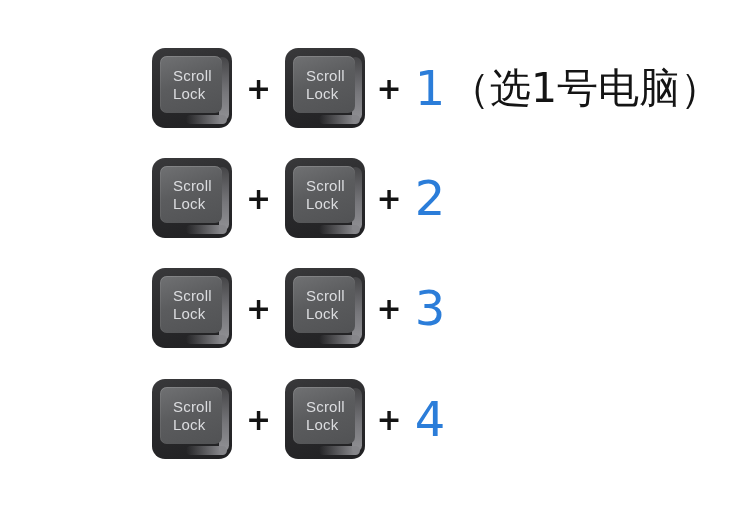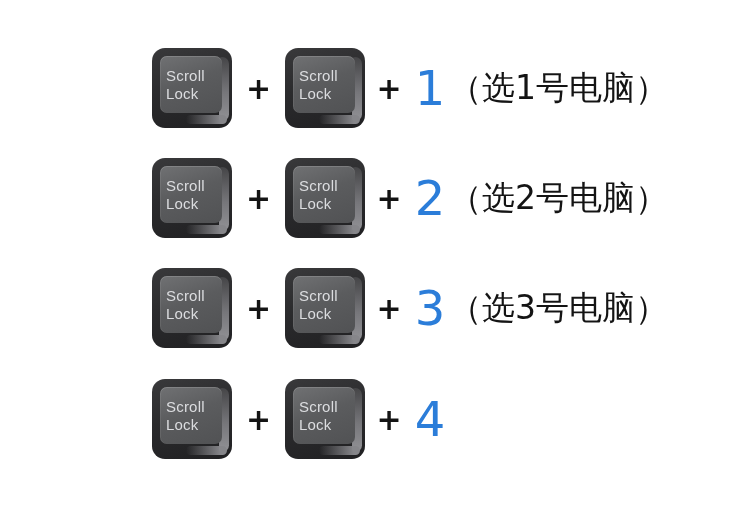--- a/index.html
+++ b/index.html
@@ -53,21 +53,21 @@
     position: absolute;
     left: 8px; top: 8px;
     width: 62px; height: 57px;
     border-radius: 7px;
     background: linear-gradient(160deg, #707173 0%, #5b5c5e 45%, #515254 100%);
     box-shadow: inset 0 1px 0 rgba(255,255,255,0.15), inset 1px 0 0 rgba(255,255,255,0.08);
     z-index: 1;
     display: flex;
     flex-direction: column;
     justify-content: center;
-    padding-left: 6px;
+    padding-left: 13px;
     box-sizing: border-box;
     color: #dcdde0;
     font-size: 15px;
     line-height: 18px;
     letter-spacing: 0.2px;
   }
   .key-face span { display: block; }
 
   
   .plus {
@@ -83,21 +83,21 @@
     width: 34px;
     text-align: center;
     font-size: 48px;
     line-height: 80px;
     font-weight: 400;
     font-family: "DejaVu Sans", sans-serif;
     color: #2b7dd9;
   }
   .cn {
     margin-left: 2px;
-    font-size: 33px;
+    font-size: 41px;
     font-weight: 500;
     color: #141414;
     white-space: nowrap;
     font-family: "DejaVu Sans", sans-serif;
   }
   .cn .accent { color: #2b7dd9; }
 </style>
 </head>
 <body>
 
@@ -131,40 +131,38 @@
     </div>
     <div class="plus plus-mid">+</div>
     <div class="key">
       <div class="key-face">
         <span>Scroll</span>
         <span>Lock</span>
       </div>
     </div>
     <div class="plus plus-right">+</div>
     <div class="num">2</div>
-    <div class="cn"><span>（</span><span>选2号电脑</span><span>）</span></div>
   </div>
 
   <div class="row row-3">
     <div class="key">
       <div class="key-face">
         <span>Scroll</span>
         <span>Lock</span>
       </div>
     </div>
     <div class="plus plus-mid">+</div>
     <div class="key">
       <div class="key-face">
         <span>Scroll</span>
         <span>Lock</span>
       </div>
     </div>
     <div class="plus plus-right">+</div>
     <div class="num">3</div>
-    <div class="cn"><span>（</span><span>选3号电脑</span><span>）</span></div>
   </div>
 
   <div class="row row-4">
     <div class="key">
       <div class="key-face">
         <span>Scroll</span>
         <span>Lock</span>
       </div>
     </div>
     <div class="plus plus-mid">+</div>

